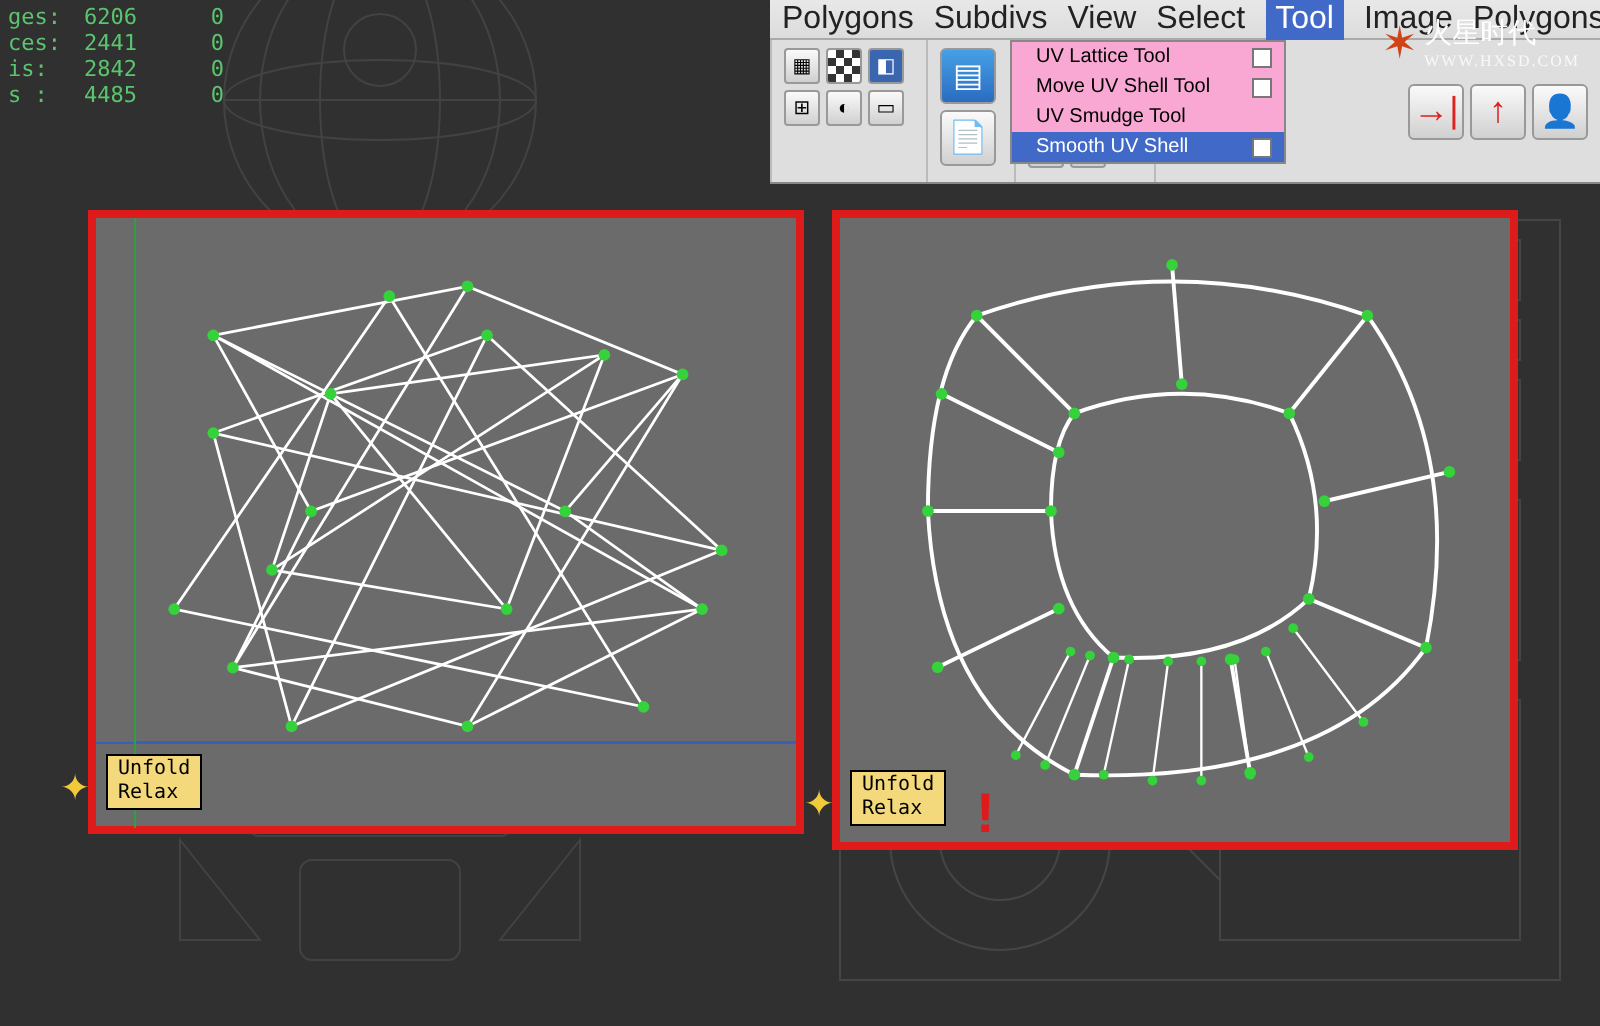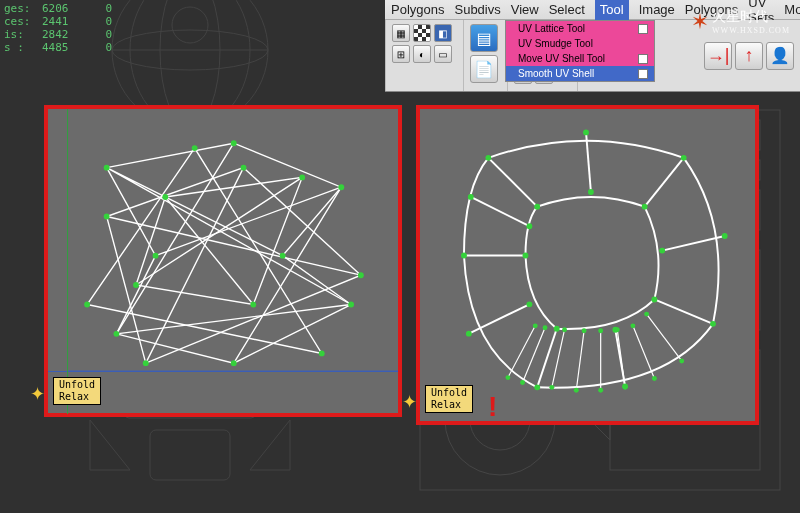--- a/index.html
+++ b/index.html
@@ -18,32 +18,32 @@
   .bg-left { left: 0; width: 400px; }
   .bg-right { right: 0; width: 400px; }
 
   
   .r2 { position: absolute; left: 40px; top: 0; width: 300px; height: 513px; opacity: .5; }
 
   
   .uvbg { position: absolute; right: 10px; top: 100px; width: 380px; height: 400px; opacity: .4; }
 
   
-  .menubar { position: absolute; top: 0; left: 385px; right: 0; height: 20px; background: linear-gradient(#e8e8e8,#dcdcdc); display: flex; align-items: center; padding-left: 6px; gap: 10px; font-size: 13px; color: #222; z-index: 10; border-bottom: 1px solid #aaa; }
+  .menubar { position: absolute; top: 0; left: 385px; right: 0; height: 20px; background: linear-gradient(#e8e8e8,#dcdcdc); display: flex; align-items: center; padding-left: 6px; gap: 10px; font-size: 16px; color: #222; z-index: 10; border-bottom: 1px solid #aaa; }
   .menubar span { cursor: default; }
   .menubar .hl { background: #4169c8; color: #fff; padding: 14px 5px; border-radius: 2px; }
 
   
   .toolbar { position: absolute; top: 20px; left: 385px; right: 0; height: 72px; background: #dedede; z-index: 10; display: flex; border-bottom: 1px solid #888; }
   .tbgroup { display: flex; flex-wrap: wrap; align-content: flex-start; padding: 4px 6px; border-left: 1px solid #bbb; gap: 3px; }
   .tbbtn { width: 18px; height: 18px; background: linear-gradient(#fafafa,#d0d0d0); border: 1px solid #999; border-radius: 2px; display: flex; align-items: center; justify-content: center; font-size: 10px; }
   .tbbig { width: 28px; height: 28px; background: linear-gradient(#fafafa,#d0d0d0); border: 1px solid #999; border-radius: 3px; display:flex;align-items:center;justify-content:center; }
 
   
-  .submenu { position: absolute; top: 20px; left: 505px; width: 150px; background: #ec4899; border: 1px solid #888; z-index: 11; font-size: 10px; }
+  .submenu { position: absolute; top: 20px; left: 505px; width: 138px; background: #f9a8d4; border: 1px solid #888; z-index: 11; font-size: 10px; }
   .submenu .item { display: flex; justify-content: space-between; align-items:center; padding: 2px 6px 2px 12px; cursor: default; }
   .submenu .item.sel { background: #4169c8; color: #fff; }
   .submenu .sq { width:10px;height:10px;border:1px solid #777;background:#fff; }
 
   
   .panel { position: absolute; border: 4px solid #de1a1a; background: #6b6b6b; z-index: 6; }
   .panel svg { position: absolute; inset: 0; }
   #panel-left  { left: 44px;  top: 105px; width: 358px; height: 312px; }
   #panel-right { left: 416px; top: 105px; width: 343px; height: 320px; }
 
@@ -159,26 +159,26 @@
     <div class="tbbig" style="color:#888">👤</div>
   </div>
 </div>
 
 <div class="submenu">
   <div class="item">
       <span>UV Lattice Tool</span>
       <span class="sq"></span>
     </div>
   <div class="item">
+      <span>Move UV Shell Tool</span>
+      <span class="sq"></span>
+    </div>
+  <div class="item">
       <span>UV Smudge Tool</span>
       <span></span>
-    </div>
-  <div class="item">
-      <span>Move UV Shell Tool</span>
-      <span class="sq"></span>
     </div>
   <div class="item sel">
       <span>Smooth UV Shell</span>
       <span class="sq"></span>
     </div>
 </div>
 
 <div class="panel" id="panel-left">
   <svg viewBox="0 0 358 312">
     <rect x="0" y="268" width="358" height="1" fill="#3b5fb8"></rect>

